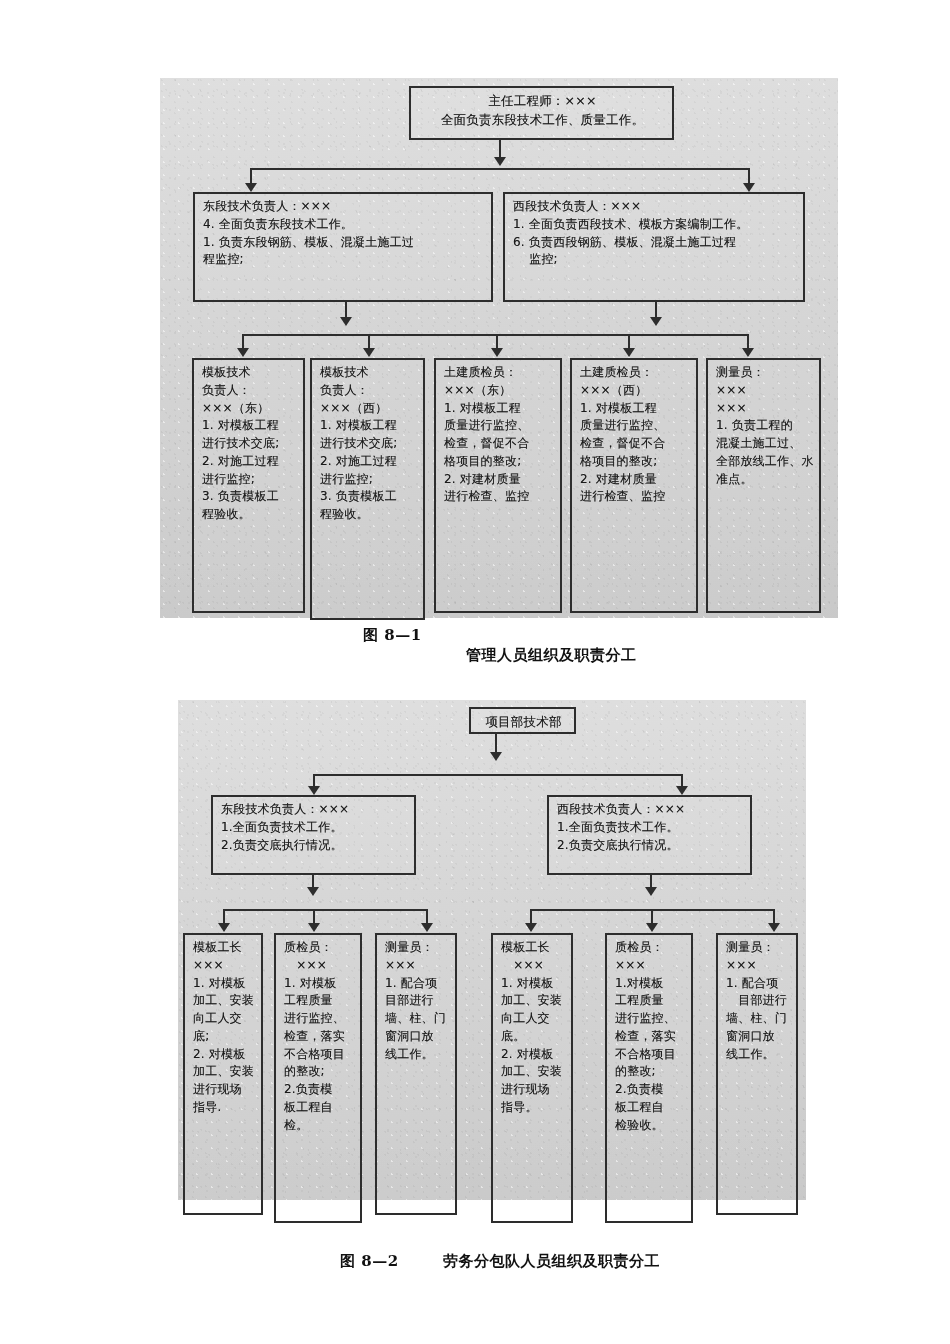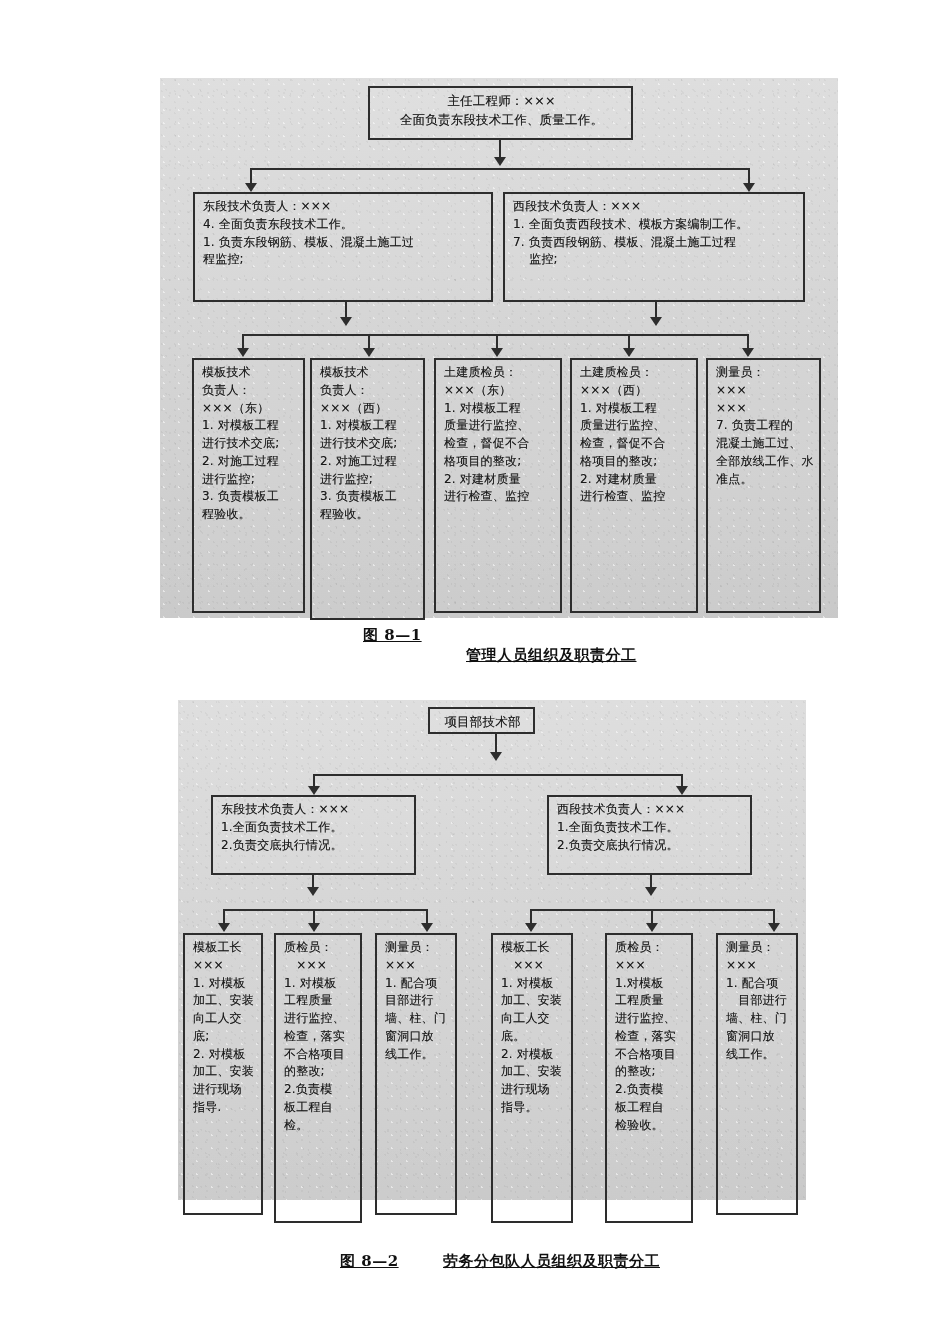--- a/index.html
+++ b/index.html
@@ -36,42 +36,41 @@
     border:2px solid #2d2d2d;
     box-sizing:border-box;
     background:rgba(255,255,255,0.045);
     color:#1a1a1a;
     line-height:1.48;
     letter-spacing:.2px;
     text-shadow:0 0 .6px rgba(0,0,0,.45);
   }
   .box .ln{display:block;white-space:nowrap;}
   .pad{padding:4px 6px 3px 8px;}
-  .ctr{text-align:center;}
+  .ctr{text-align:center;margin-left:41px;}
 
   
   .vl{position:absolute;width:2px;background:#2d2d2d;}
   .hl{position:absolute;height:2px;background:#2d2d2d;}
   .arw{
     position:absolute;width:0;height:0;
     border-left:6px solid transparent;
     border-right:6px solid transparent;
     border-top:9px solid #2d2d2d;
   }
 
   
   .cap{
     position:absolute;
     font-family:"DejaVu Serif","Liberation Serif",serif;
     font-weight:bold;
     color:#111;
     font-size:15px;
     white-space:pre;
     letter-spacing:.5px;
-    text-decoration:underline;
   }
 </style>
 </head>
 <body>
 
 <div class="plate" id="plate1"></div>
 
 <div class="box pad ctr" style="left:368px;top:86px;width:265px;height:54px;font-size:12.5px;">
   <span class="ln">主任工程师：×××</span>
   <span class="ln">全面负责东段技术工作、质量工作。</span>
@@ -88,21 +87,21 @@
 <div class="box pad" style="left:193px;top:192px;width:300px;height:110px;font-size:12px;">
   <span class="ln">东段技术负责人：×××</span>
   <span class="ln">4. 全面负责东段技术工作。</span>
   <span class="ln">1. 负责东段钢筋、模板、混凝土施工过</span>
   <span class="ln">程监控;</span>
 </div>
 
 <div class="box pad" style="left:503px;top:192px;width:302px;height:110px;font-size:12px;">
   <span class="ln">西段技术负责人：×××</span>
   <span class="ln">1. 全面负责西段技术、模板方案编制工作。</span>
-  <span class="ln">7. 负责西段钢筋、模板、混凝土施工过程</span>
+  <span class="ln">6. 负责西段钢筋、模板、混凝土施工过程</span>
   <span class="ln">　 监控;</span>
 </div>
 
 <div class="vl" style="left:345px;top:302px;height:17px;"></div>
 <div class="arw" style="left:340px;top:317px;"></div>
 <div class="vl" style="left:655px;top:302px;height:17px;"></div>
 <div class="arw" style="left:650px;top:317px;"></div>
 
 <div class="hl" style="left:242px;top:334px;width:505px;"></div>
 <div class="vl" style="left:242px;top:334px;height:16px;"></div>
@@ -159,21 +158,21 @@
   <span class="ln">检查，督促不合</span>
   <span class="ln">格项目的整改;</span>
   <span class="ln">2. 对建材质量</span>
   <span class="ln">进行检查、监控</span>
 </div>
 
 <div class="box pad" style="left:706px;top:358px;width:115px;height:255px;font-size:12px;">
   <span class="ln">测量员：</span>
   <span class="ln">×××</span>
   <span class="ln">×××</span>
-  <span class="ln">7. 负责工程的</span>
+  <span class="ln">1. 负责工程的</span>
   <span class="ln">混凝土施工过、</span>
   <span class="ln">全部放线工作、水</span>
   <span class="ln">准点。</span>
 </div>
 
 <div class="cap" style="left:363px;top:626px;">图 8—1</div>
 <div class="cap" style="left:466px;top:646px;">管理人员组织及职责分工</div>
 
 <div class="plate" id="plate2"></div>
 

